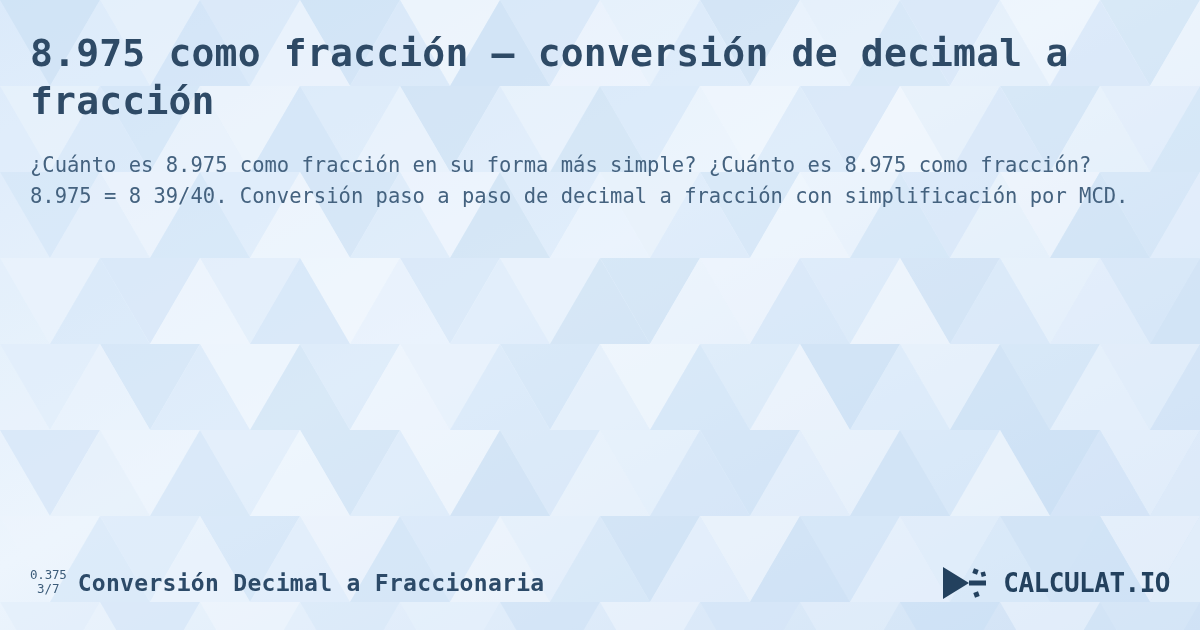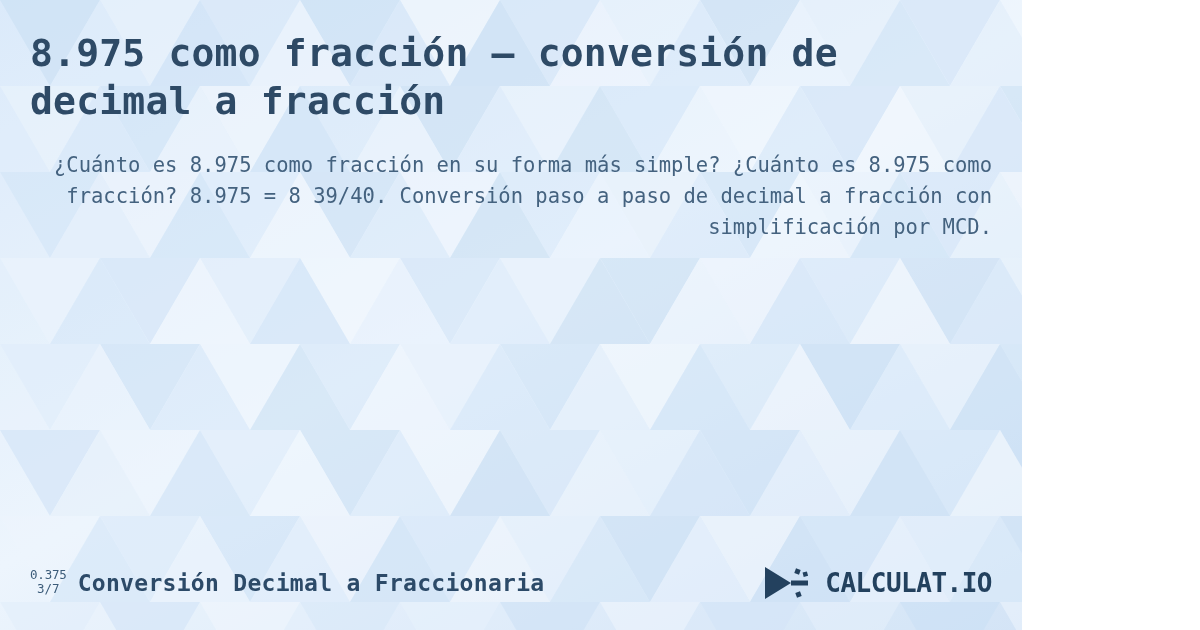--- a/index.html
+++ b/index.html
@@ -8,21 +8,21 @@
   }
   body {
     width: 1200px;
     height: 630px;
     overflow: hidden;
     font-family: "DejaVu Sans Mono", monospace;
     background: #ffffff;
   }
   .canvas {
     position: relative;
-    width: 1022px;
+    width: 1200px;
     height: 630px;
     background: linear-gradient(135deg, #cfe3f7 0%, #dbeafb 25%, #c9ddf4 50%, #e6f1fc 75%, #cbe0f6 100%);
     overflow: hidden;
   }
   
   .mosaic {
     position: absolute;
     inset: 0;
     pointer-events: none;
   }
@@ -41,21 +41,20 @@
     letter-spacing: 0.2px;
     max-width: 1070px;
   }
   .desc {
     margin: 0;
     padding-top: 24px;
     font-size: 20.5px;
     line-height: 1.52;
     color: #44627f;
     max-width: 1130px;
-    text-align: right;
   }
   .answer {
     margin: 0;
     padding-top: 22px;
     font-size: 25px;
     font-weight: bold;
     color: #24405c;
   }
   .footer {
     position: absolute;

